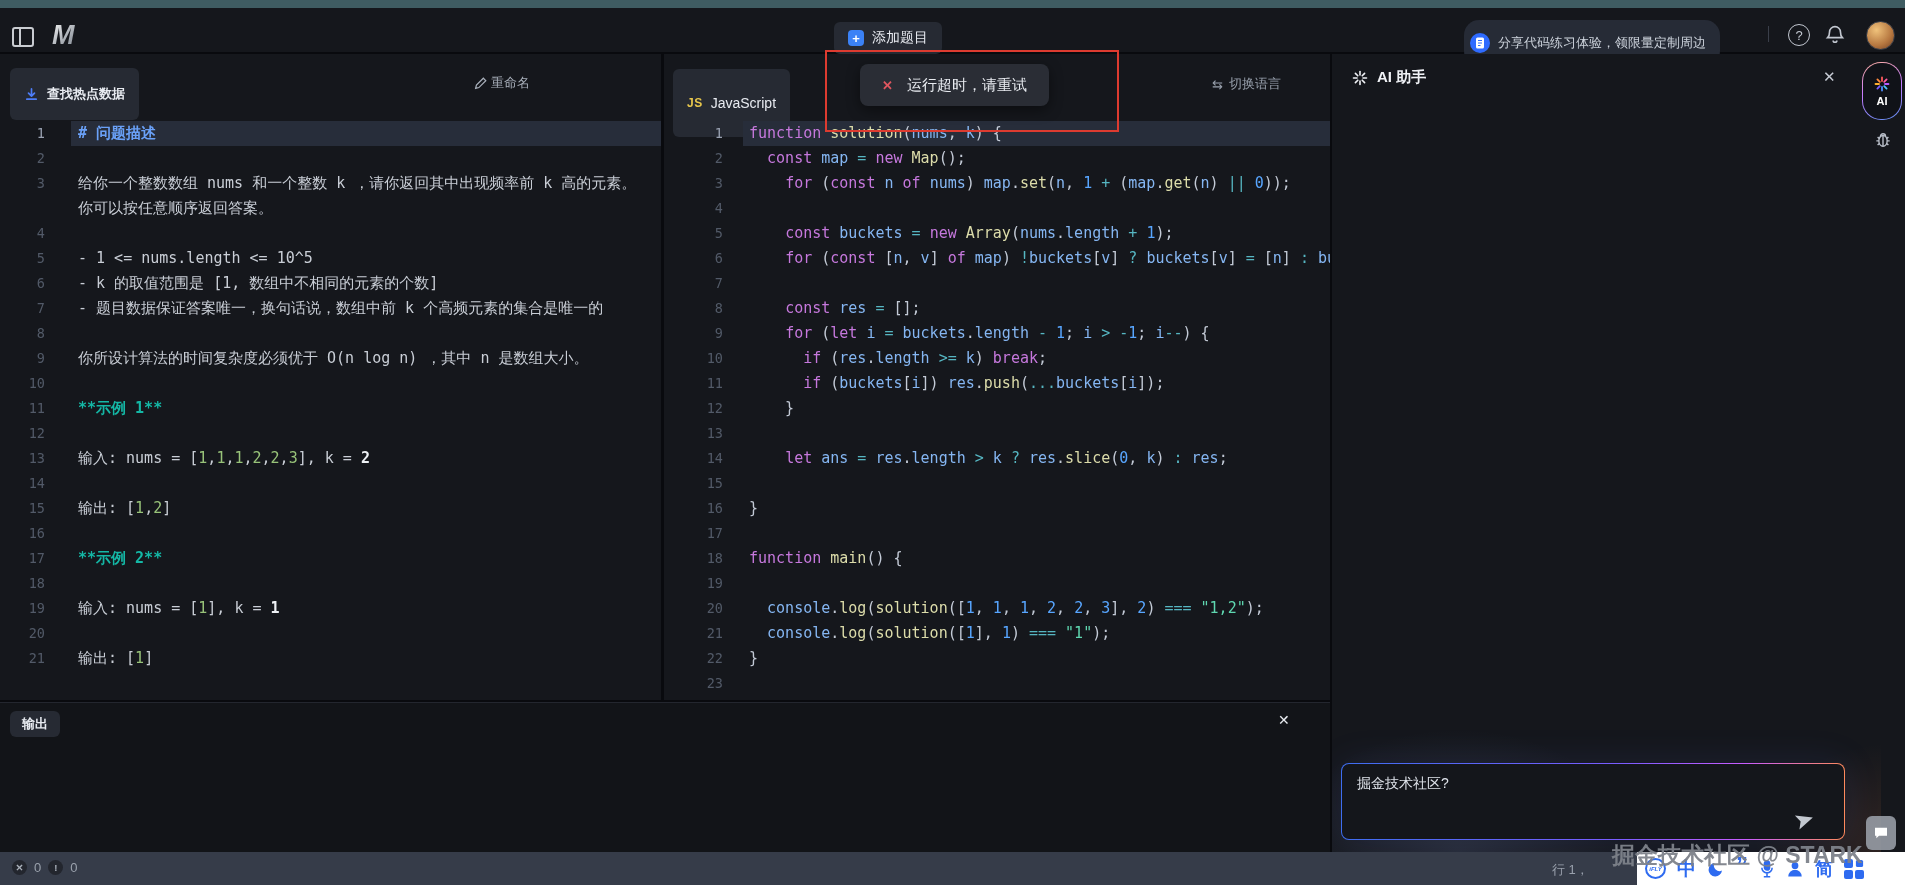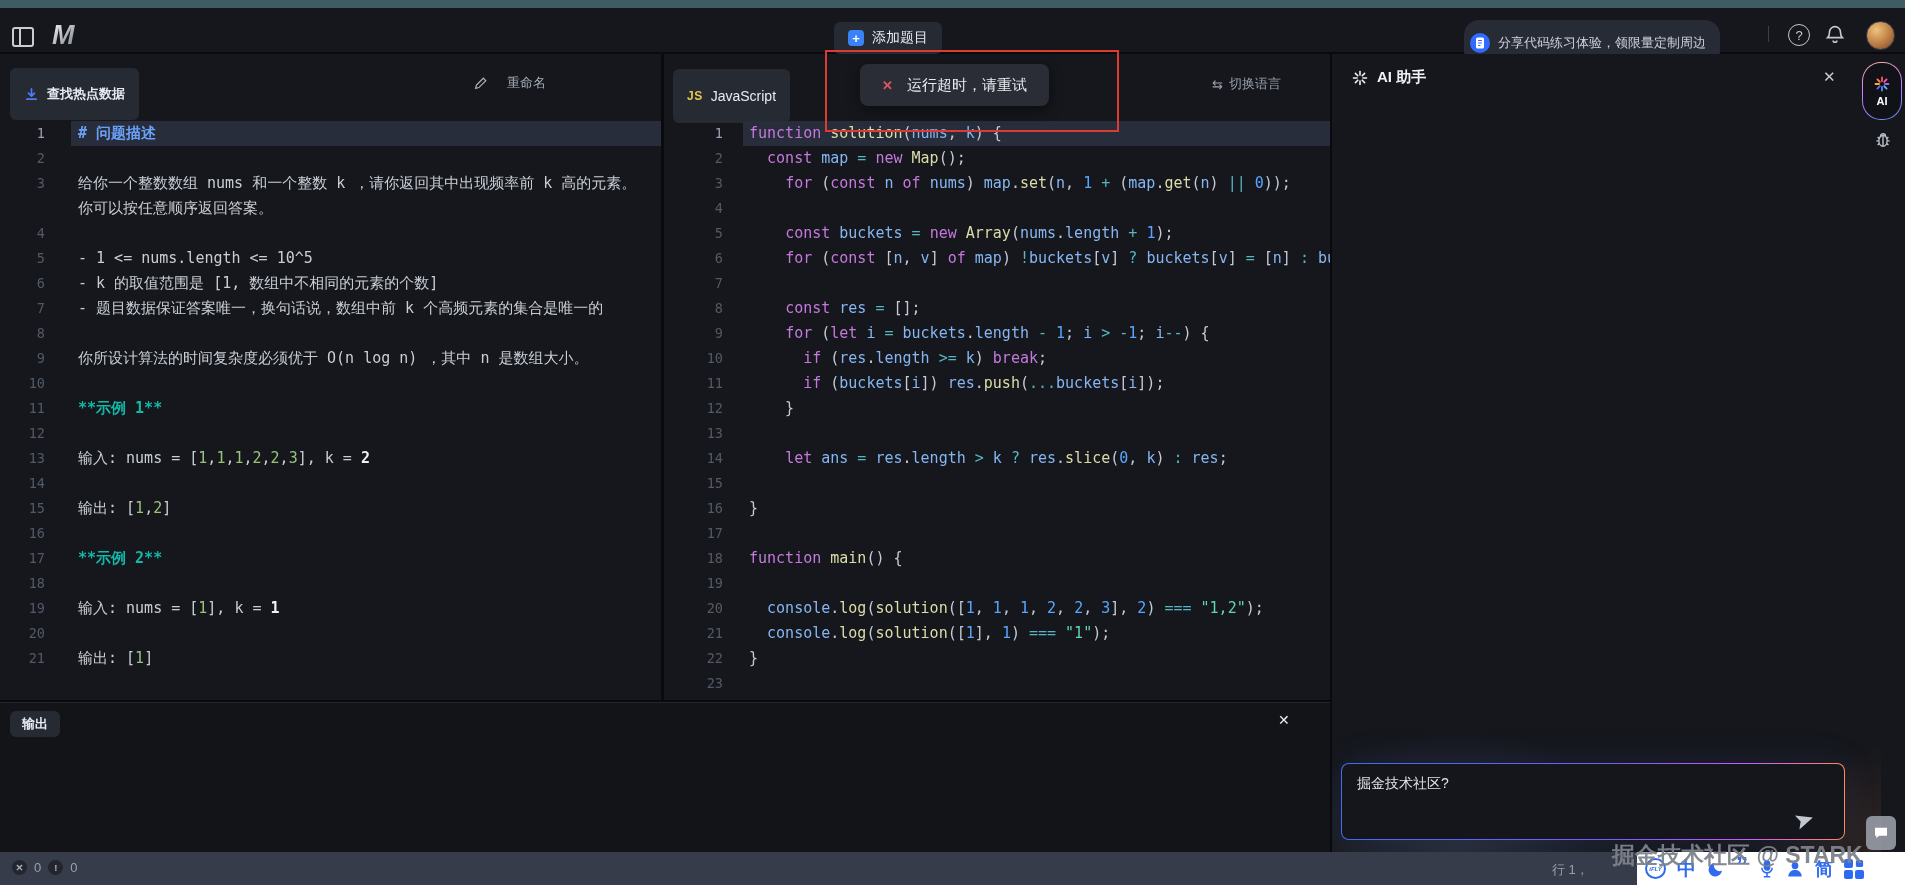--- a/index.html
+++ b/index.html
@@ -34,22 +34,22 @@
   .panel{position:absolute;background:#15171c;overflow:hidden;}
   #problem-panel{left:0;top:54px;width:661px;height:646px;}
   #editor-panel{left:664px;top:54px;width:666px;height:646px;}
   #ai-panel{left:1332px;top:54px;width:599px;height:798px;}
   #right-strip{left:1881px;top:54px;width:24px;height:798px;background:#15171c;}
   #output-panel{left:0;top:702px;width:1330px;height:150px;background:#121418;border-top:1px solid #23262e;}
 
   .panel-tab{position:absolute;display:flex;align-items:center;gap:8px;background:#262a33;border-radius:6px;
              color:#e8ebf1;cursor:pointer;}
   #problem-tab{left:10px;top:14px;height:52px;padding:0 14px;font-size:13px;font-weight:600;}
-  #rename-btn{left:474px;top:20px;display:flex;gap:20px;align-items:center;color:#a9b0bb;font-size:13px;cursor:pointer;}
-  #js-tab{left:9px;top:15px;height:38px;padding:8px 14px;font-size:14px;}
+  #rename-btn{left:474px;top:20px;display:flex;gap:4px;align-items:center;color:#a9b0bb;font-size:13px;cursor:pointer;}
+  #js-tab{left:9px;top:15px;height:38px;padding:15px 14px;font-size:14px;}
   .js-badge{color:#e7c64c;font-weight:800;font-size:12px;letter-spacing:.5px;}
   #switch-lang{left:548px;top:21px;display:flex;gap:6px;align-items:center;color:#98a0ac;font-size:13px;cursor:pointer;}
 
   
   .ed-content{position:absolute;left:0;top:67px;right:0;}
   .ed-row{display:flex;height:25px;line-height:25px;font-family:"DejaVu Sans Mono",monospace;font-size:15px;white-space:pre;}
   .ln{flex:none;text-align:right;color:#525a68;font-size:13.5px;}
   #problem-lines .ln{width:45px;}
   #code-lines .ln{width:59px;}
   .lt{flex:1;overflow:hidden;}

